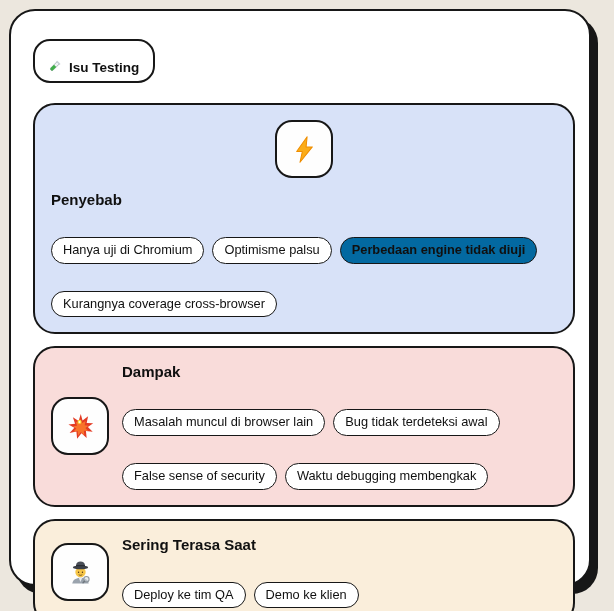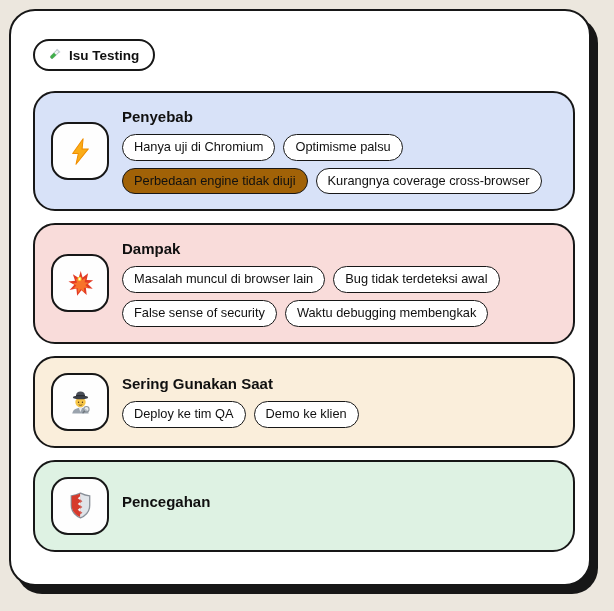--- a/index.html
+++ b/index.html
@@ -17,21 +17,21 @@
     border:2.5px solid #171717;
     border-radius:26px;
     box-shadow:7px 8px 0 #171717;
     padding:28px 14px 0 22px;
   }
   .chip{
     display:inline-flex;align-items:center;gap:7px;
     background:#ffffff;
     border:2.5px solid #171717;
     border-radius:17px;
-    padding:6px 14px 6px 11px;
+    padding:18px 14px 6px 11px;
     font-size:13.5px;font-weight:700;color:#101010;
     cursor:pointer;
   }
   .chip-icon{display:inline-flex;width:16px;height:16px;}
   .chip-icon svg{width:16px;height:16px;}
   #sections{display:flex;flex-direction:column;gap:12px;margin-top:20px;}
   .sec{
     display:flex;align-items:center;gap:13px;
     border:2px solid #171717;
     border-radius:22px;
@@ -49,55 +49,55 @@
   .tile-icon svg{width:29px;height:29px;}
   .content{flex:1 1 auto;min-width:0;}
   .sec-title{margin:0 0 9px 0;font-size:15px;font-weight:700;color:#101010;}
   .tags{display:flex;flex-wrap:wrap;gap:7px 8px;}
   .tag{
     background:#ffffff;
     border:1.5px solid #171717;
     border-radius:14px;
     padding:4px 11px;
     font-size:12.8px;color:#101010;
-    white-space:nowrap;line-height:1.3;
+    white-space:nowrap;line-height:1.3;margin-top:20px;
   }
 </style>
 </head>
 <body style="background: rgb(236, 231, 222);">
 
 <div class="card" style="background: rgb(255, 255, 255);">
   <div class="chip">
     <span class="chip-icon">
       <svg viewBox="0 0 20 20">
         <g transform="rotate(45 10 10)">
           <path d="M8 2.6h4v10.9a2 2 0 1 1-4 0Z" fill="#eef3f4" stroke="#98a3a8" stroke-width="0.9"></path>
           <path d="M8 8h4v5.5a2 2 0 1 1-4 0Z" fill="#3fae49"></path>
           <rect x="6.9" y="1.4" width="6.2" height="1.8" rx="0.9" fill="#c9d3d8"></rect>
         </g>
       </svg>
     </span>
     <span>Isu Testing</span>
   </div>
 
   <div id="sections">
-      <section class="sec" style="background: rgb(216, 226, 248);">
+      <section class="sec" style="background: rgb(216, 226, 248); flex-direction: column;">
     <div class="tile">
       <span class="tile-icon">
             <svg viewBox="0 0 20 20">
               <path d="M11.8 1.2 4.6 11.4h3.9L6.9 18.8l8.5-10.6h-4.3Z" fill="#fbad18" stroke="#ef8d00" stroke-width="0.7" stroke-linejoin="round"></path>
             </svg>
           </span>
     </div>
     <div class="content">
       <h3 class="sec-title">Penyebab</h3>
       <div class="tags">
             <span class="tag" style="background: rgb(255, 255, 255);">Hanya uji di Chromium</span>
             <span class="tag" style="background: rgb(255, 255, 255);">Optimisme palsu</span>
-            <span class="tag" style="background: #a16207;">Perbedaan engine tidak diuji</span>
+            <span class="tag" style="background: #0369a1; font-weight: bold;">Perbedaan engine tidak diuji</span>
             <span class="tag" style="background: rgb(255, 255, 255);">Kurangnya coverage cross-browser</span>
           </div>
     </div>
   </section>
       <section class="sec" style="background: rgb(249, 220, 218); align-items: center;">
     <div class="tile">
       <span class="tile-icon">
             <svg viewBox="0 0 24 24">
               <path d="M12.2 1.6 13.7 7l4.6-3.4-1.2 5.4 5.4.3-4.4 3.2 4 3.8-5.6-.6.6 5.9-4.3-4-3.6 4.6-.6-6-5.6 1.2 3.9-4.4L2 10.4l5.5-.7L5.7 4.4l4.8 3Z" fill="#e33b24"></path>
               <path d="M12.1 5.8 13 9.4l3.2-2-.8 3.5 3.5.4-2.9 2 2.4 2.5-3.6-.3.3 3.8-2.8-2.7-2.3 3-.4-3.9-3.6.7 2.5-2.8-2.9-1.8 3.5-.4-1-3.5 3 1.8Z" fill="#f8732a"></path>
@@ -128,21 +128,21 @@
               <path d="M10.8 14.8c.8.5 1.6.5 2.4 0" stroke="#4a2f16" stroke-width=".6" fill="none" stroke-linecap="round"></path>
               <ellipse cx="12" cy="8.6" rx="6.3" ry="1.5" fill="#3a3e45"></ellipse>
               <path d="M8.3 8.4V7c0-1.9 1.6-3.2 3.7-3.2s3.7 1.3 3.7 3.2v1.4Z" fill="#494e57"></path>
               <rect x="8.3" y="6.8" width="7.4" height="1" fill="#23262b"></rect>
               <circle cx="16.9" cy="18.4" r="2.2" fill="#cfd8dc" fill-opacity=".5" stroke="#8f979e" stroke-width=".9"></circle>
               <path d="M15.3 20.1l-1.2 1.2" stroke="#6d757c" stroke-width="1.1" stroke-linecap="round"></path>
             </svg>
           </span>
     </div>
     <div class="content">
-      <h3 class="sec-title">Sering Gunakan Saat</h3>
+      <h3 class="sec-title">Sering Terasa Saat</h3>
       <div class="tags">
             <span class="tag" style="background: rgb(255, 255, 255);">Deploy ke tim QA</span>
             <span class="tag" style="background: rgb(255, 255, 255); text-align: right;">Demo ke klien</span>
           </div>
     </div>
   </section>
       <section class="sec" style="background: rgb(222, 242, 227);">
     <div class="tile">
       <span class="tile-icon">
             <svg viewBox="0 0 24 24">

